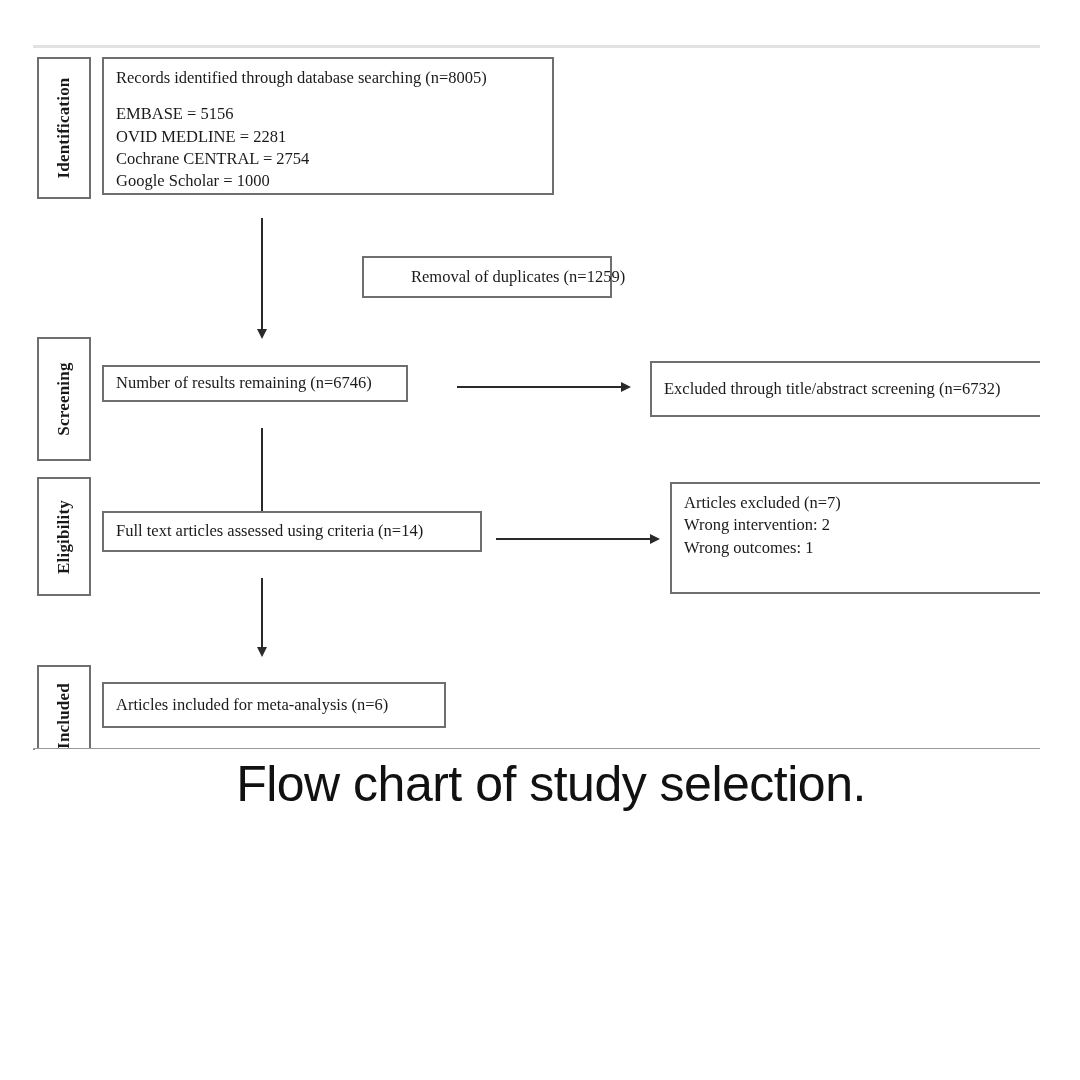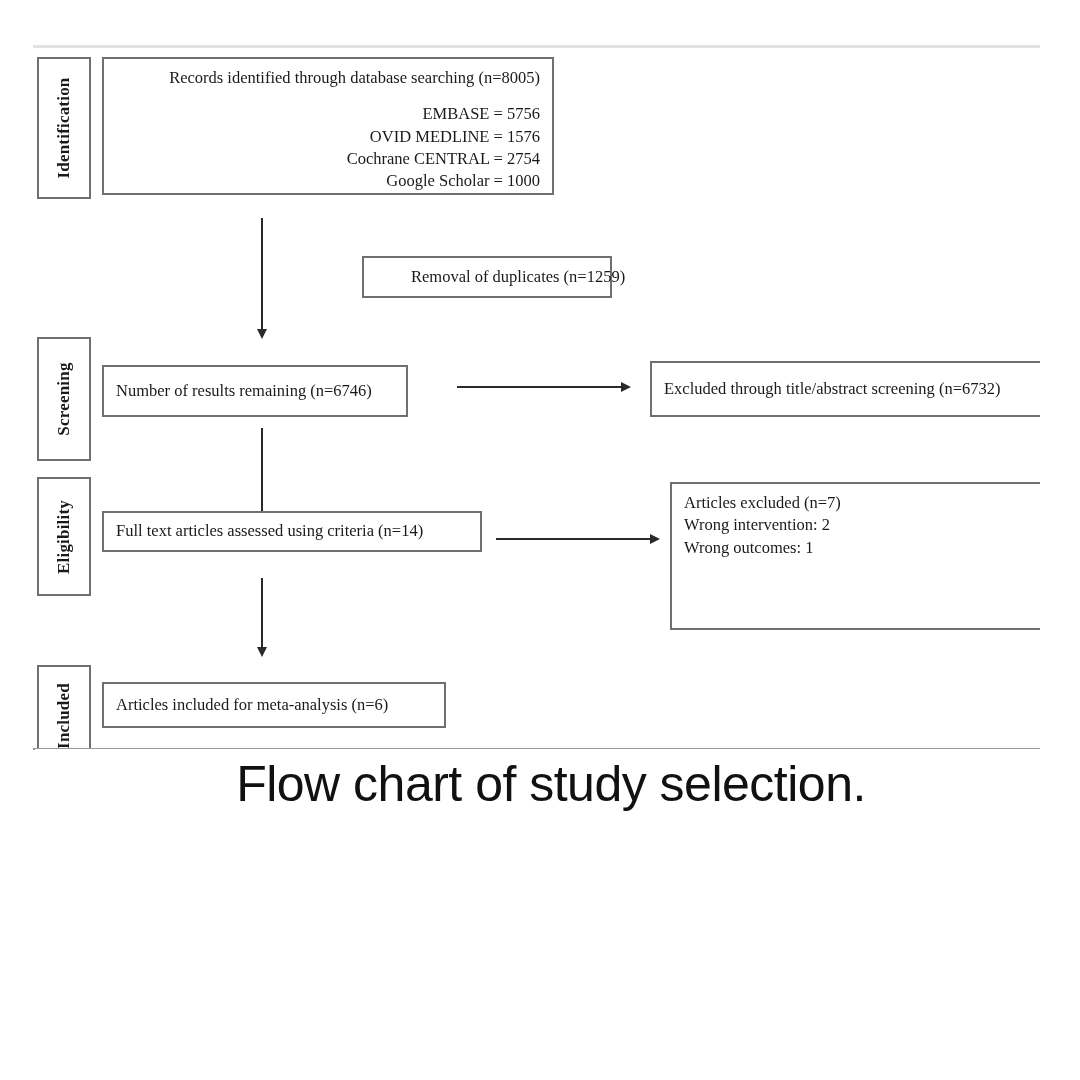--- a/index.html
+++ b/index.html
@@ -171,54 +171,54 @@
     </div>
 
     <div class="stage-label" style="left:4px; top:429px; width:50px; height:115px;">
       <span>Eligibility</span>
     </div>
 
     <div class="stage-label" style="left:4px; top:617px; width:50px; height:97px;">
       <span>Included</span>
     </div>
 
-    <div class="flow-box" style="left:69px; top:9px; width:452px; height:138px;text-align:right;">
+    <div class="flow-box" style="left:69px; top:9px; width:452px; height:138px;">
       <span class="line">Records identified through database searching (n=8005)</span>
       <span class="spacer"></span>
-      <span class="line">EMBASE = 5756</span>
-      <span class="line">OVID MEDLINE = 1576</span>
+      <span class="line">EMBASE = 5156</span>
+      <span class="line">OVID MEDLINE = 2281</span>
       <span class="line">Cochrane CENTRAL = 2754</span>
       <span class="line">Google Scholar = 1000</span>
     </div>
 
     <div class="conn-vert" style="left:228px; top:170px; height:112px;"></div>
 
     <div class="flow-box centered" style="left:329px; top:208px; width:250px; height:42px;padding-left:47px;">
       <span class="line">Removal of duplicates (n=1259)</span>
     </div>
 
-    <div class="flow-box centered" style="left:69px; top:317px; width:306px; height:52px;">
+    <div class="flow-box centered" style="left:69px; top:317px; width:306px; height:37px;">
       <span class="line">Number of results remaining (n=6746)</span>
     </div>
 
     <div class="conn-horiz" style="left:424px; top:338px; width:165px;"></div>
 
     <div class="flow-box centered" style="left:617px; top:313px; width:420px; height:56px;">
       <span class="line">Excluded through title/abstract screening (n=6732)</span>
     </div>
 
     <div class="conn-vert" style="left:228px; top:380px; height:90px;"></div>
 
     <div class="flow-box centered" style="left:69px; top:463px; width:380px; height:41px;">
       <span class="line">Full text articles assessed using criteria (n=14)</span>
     </div>
 
     <div class="conn-horiz" style="left:463px; top:490px; width:155px;"></div>
 
-    <div class="flow-box" style="left:637px; top:434px; width:400px; height:148px;">
+    <div class="flow-box" style="left:637px; top:434px; width:400px; height:112px;">
       <span class="line">Articles excluded (n=7)</span>
       <span class="line">Wrong intervention: 2</span>
       <span class="line">Wrong outcomes: 1</span>
     </div>
 
     <div class="conn-vert" style="left:228px; top:530px; height:70px;"></div>
 
     <div class="flow-box centered" style="left:69px; top:634px; width:344px; height:46px;">
       <span class="line">Articles included for meta-analysis (n=6)</span>
     </div>

